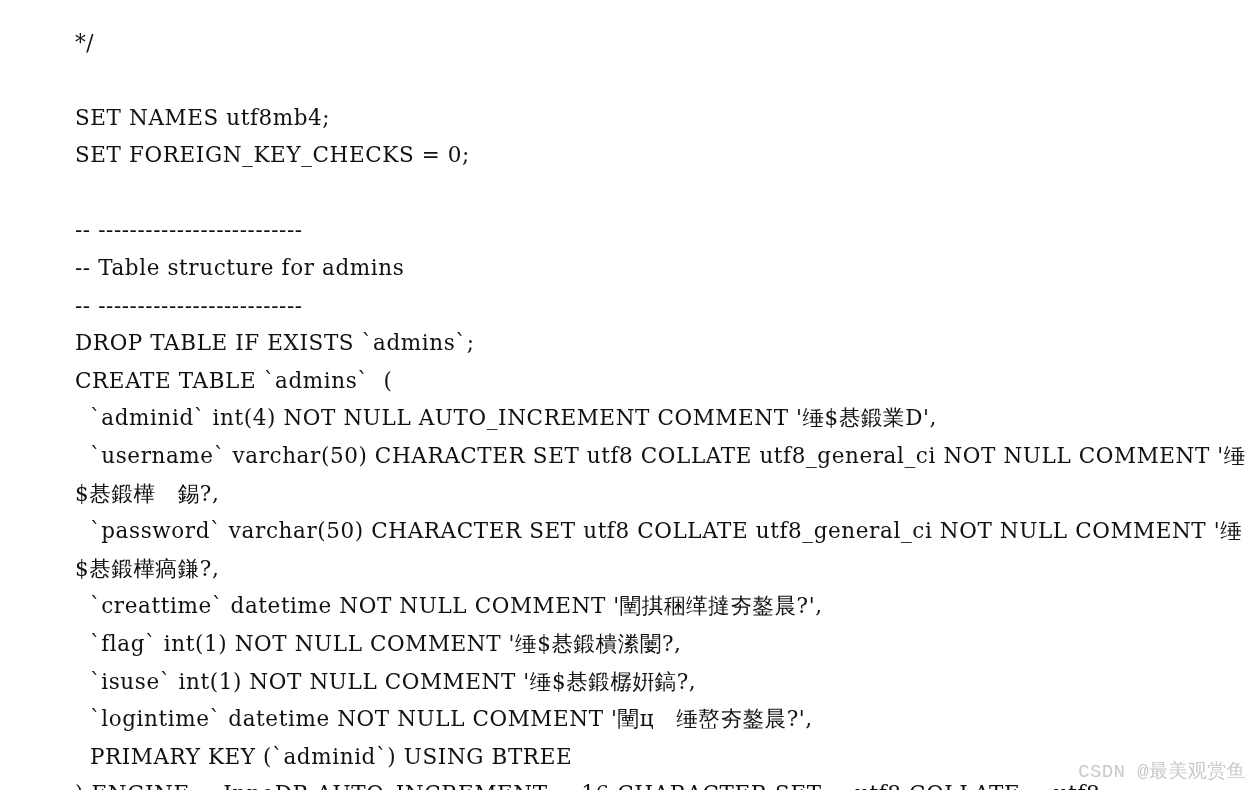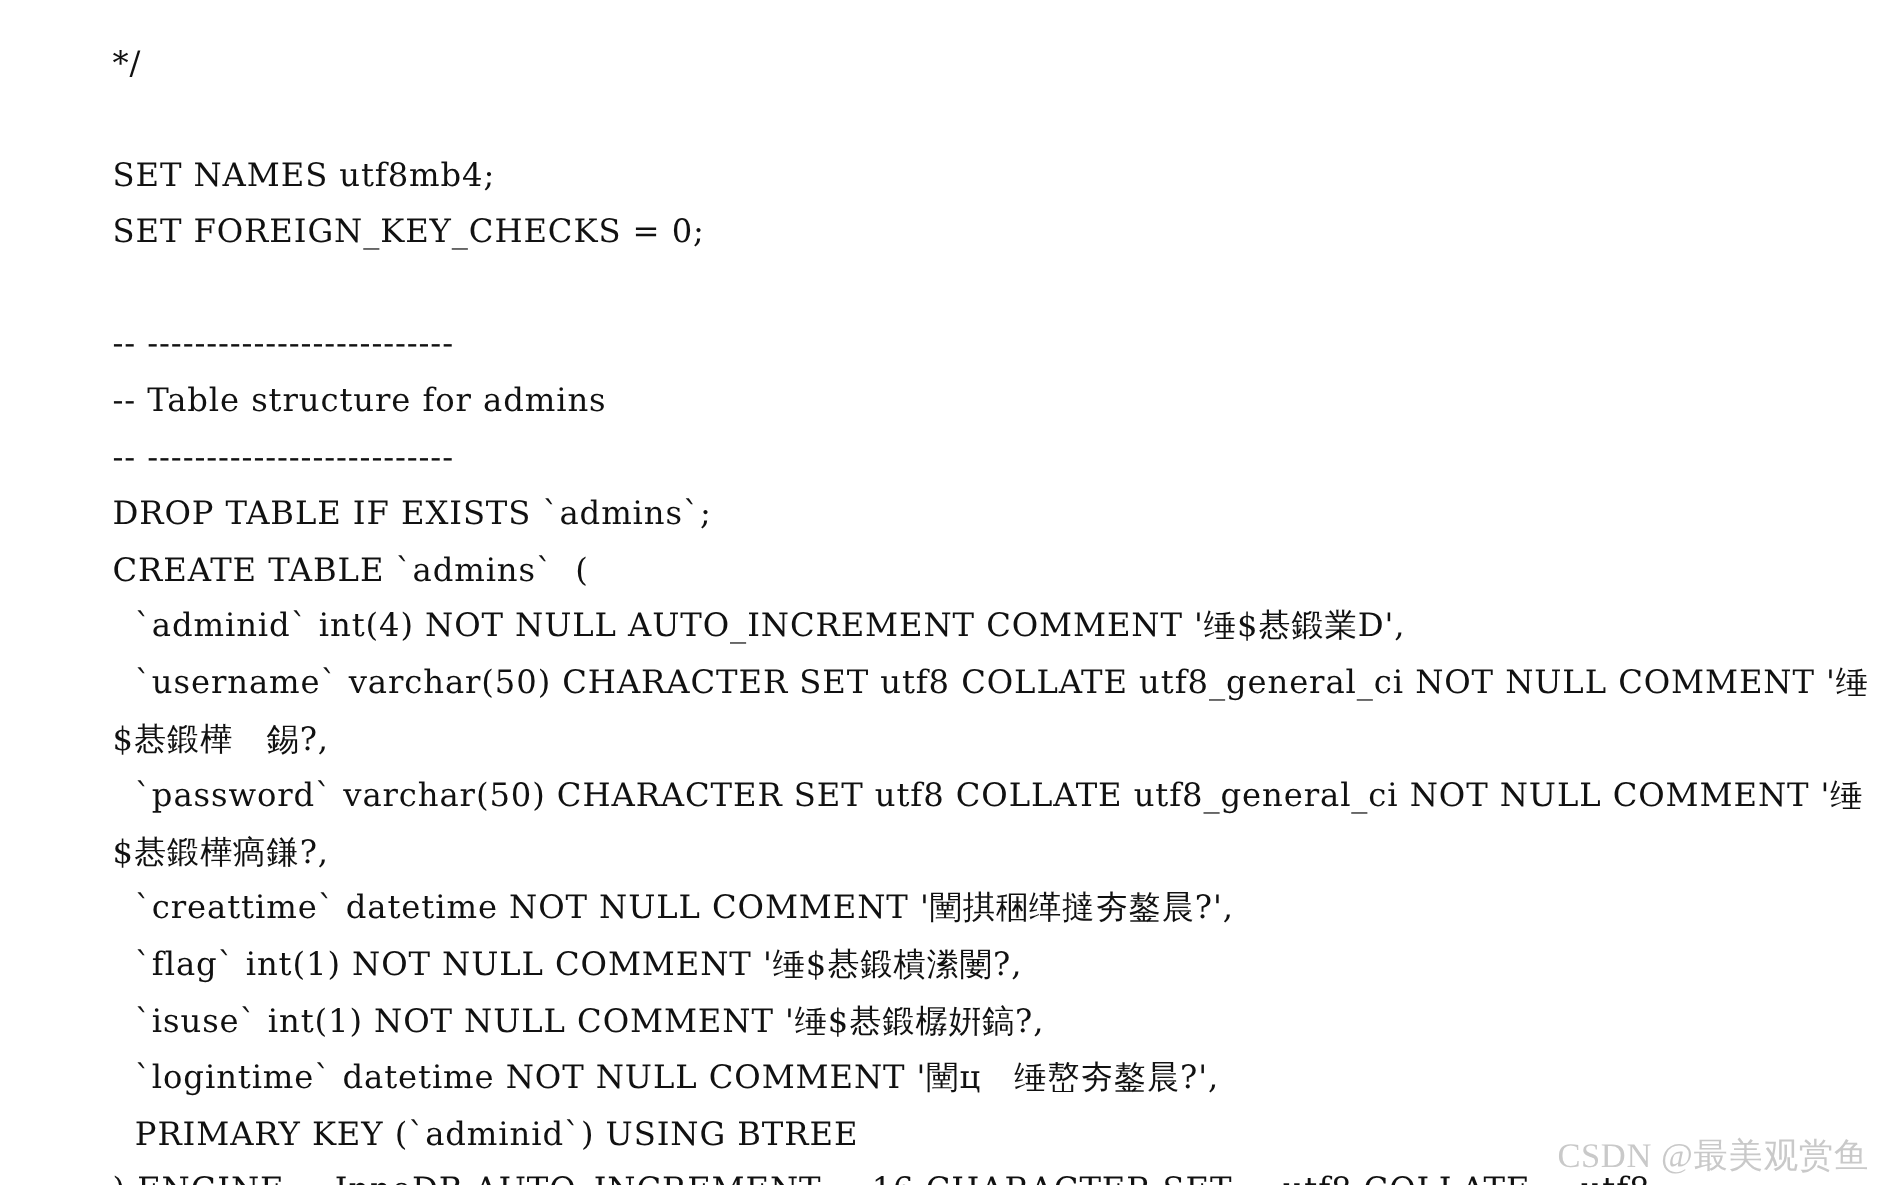--- a/index.html
+++ b/index.html
@@ -56,22 +56,22 @@
     position: absolute;
     right: 8px;
     bottom: 8px;
     display: flex;
     align-items: baseline;
     gap: 0px;
     pointer-events: none;
     user-select: none;
   }
   #watermark .wm-text {
-    font-family: Liberation Serif, serif;
-    font-size: 23px;
+    font-family: Liberation Mono, monospace;
+    font-size: 19px;
     color: #c9c9c9;
     letter-spacing: 0.4px;
     line-height: 1;
     white-space: nowrap;
   }
 </style>
 </head>
 <body style="background: rgb(255, 255, 255);">
 
 <div id="code-sheet">

